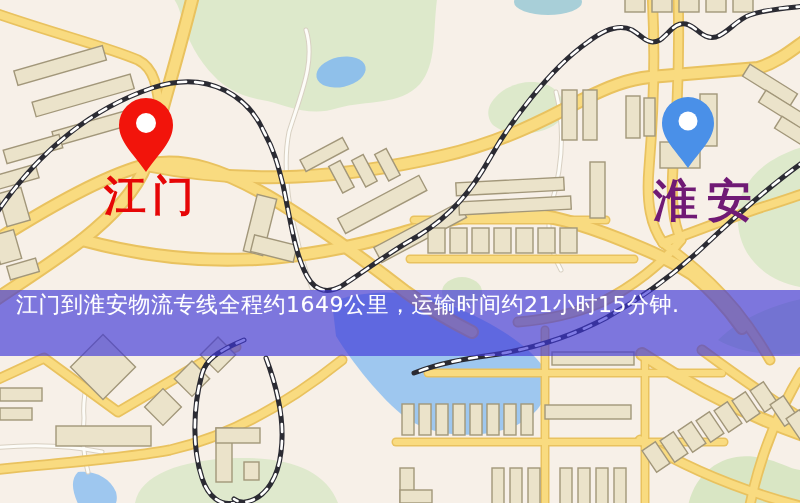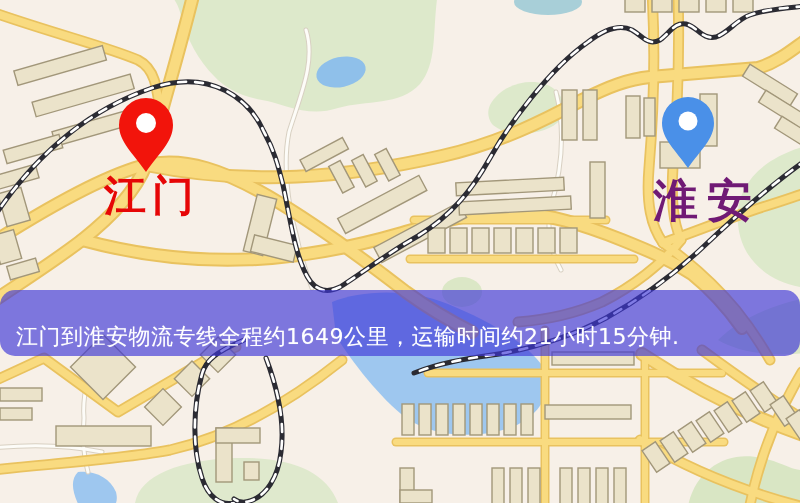--- a/index.html
+++ b/index.html
@@ -11,23 +11,22 @@
   .map-svg{position:absolute;left:0;top:0;width:800px;height:503px;display:block;}
   .city-label{
     position:absolute;font-weight:bold;text-align:center;
     letter-spacing:6px;line-height:1;user-select:none;
   }
   .origin-label{left:72px;top:175px;width:160px;font-size:42px;color:#e60606;}
   .dest-label{left:622px;top:178px;width:170px;font-size:45px;color:#701a75;letter-spacing:9px;}
   .route-banner{
     position:absolute;left:0;top:290px;width:800px;height:66px;
     background:rgba(62,54,216,0.66);
-    display:flex;align-items:flex-end;box-sizing:border-box;
+    display:flex;align-items:flex-start;box-sizing:border-box;
     padding:0 14px 4px 16px;
-    border-radius:15px;
   }
   .route-banner span{
     color:#ffffff;font-size:22px;letter-spacing:0.5px;white-space:nowrap;
     text-shadow:0 0 1px rgba(255,255,255,0.35);
   }
 </style>
 </head>
 <body>
 
 <div class="stage">

